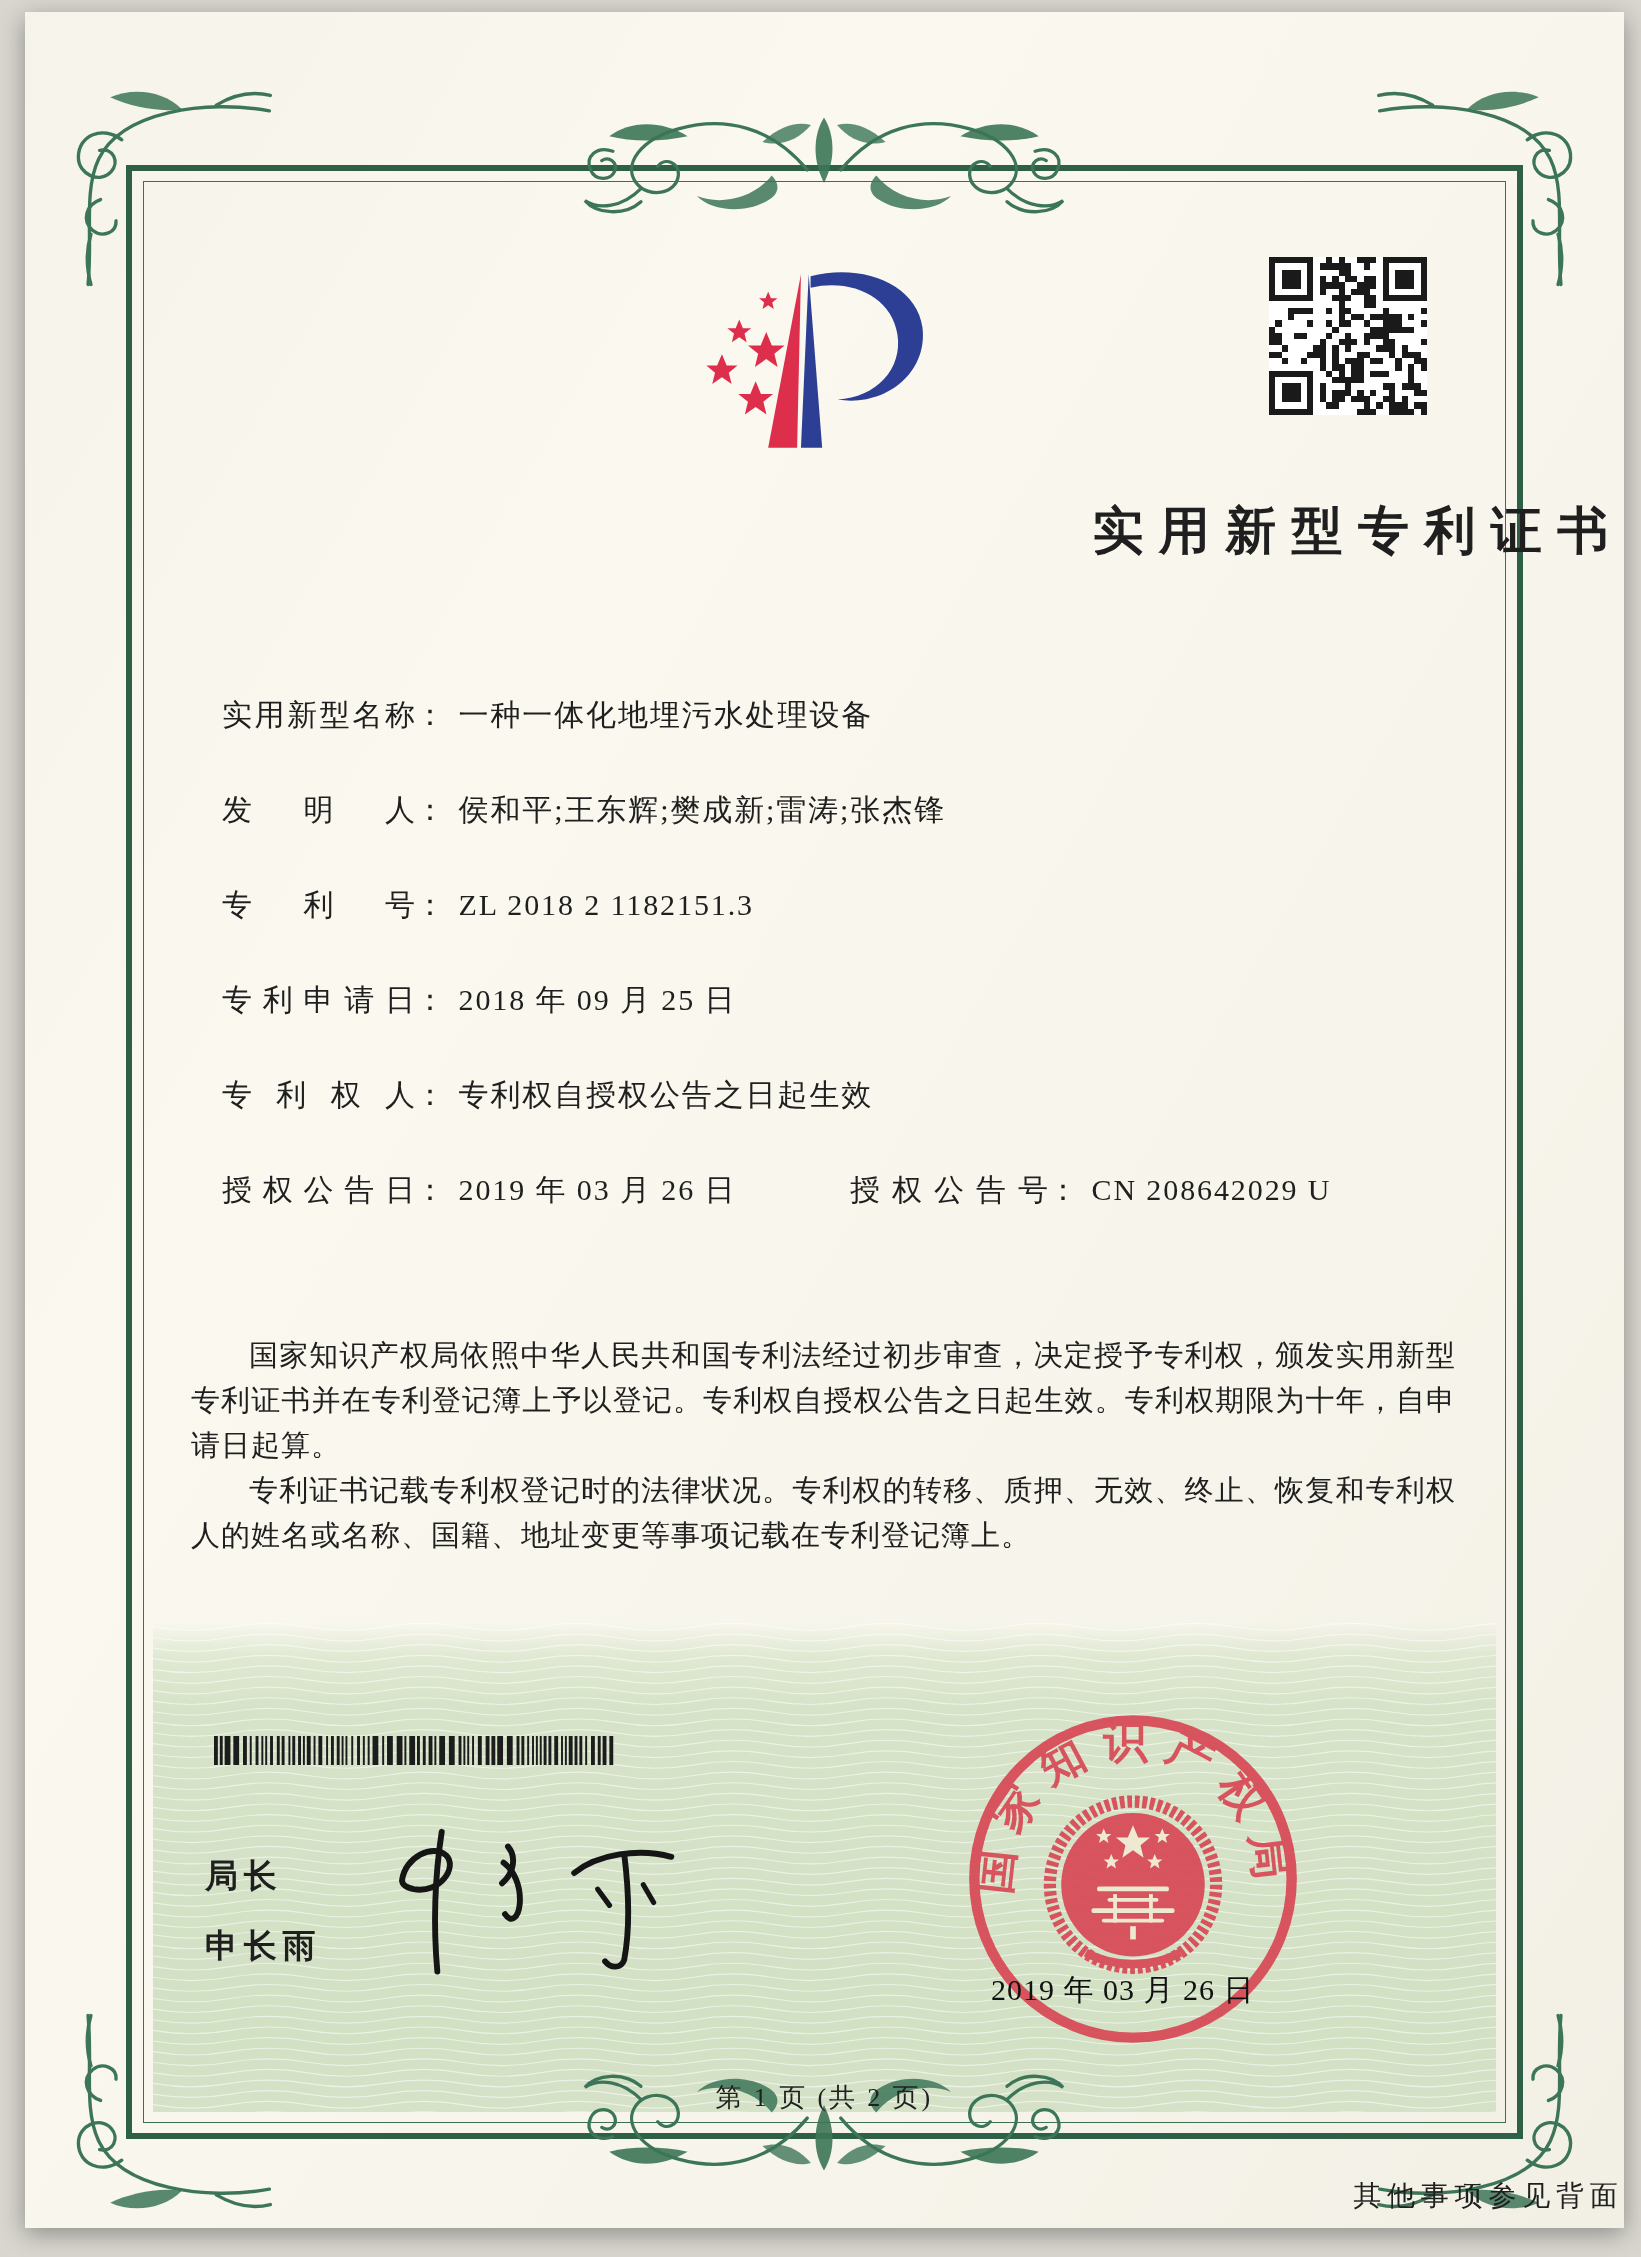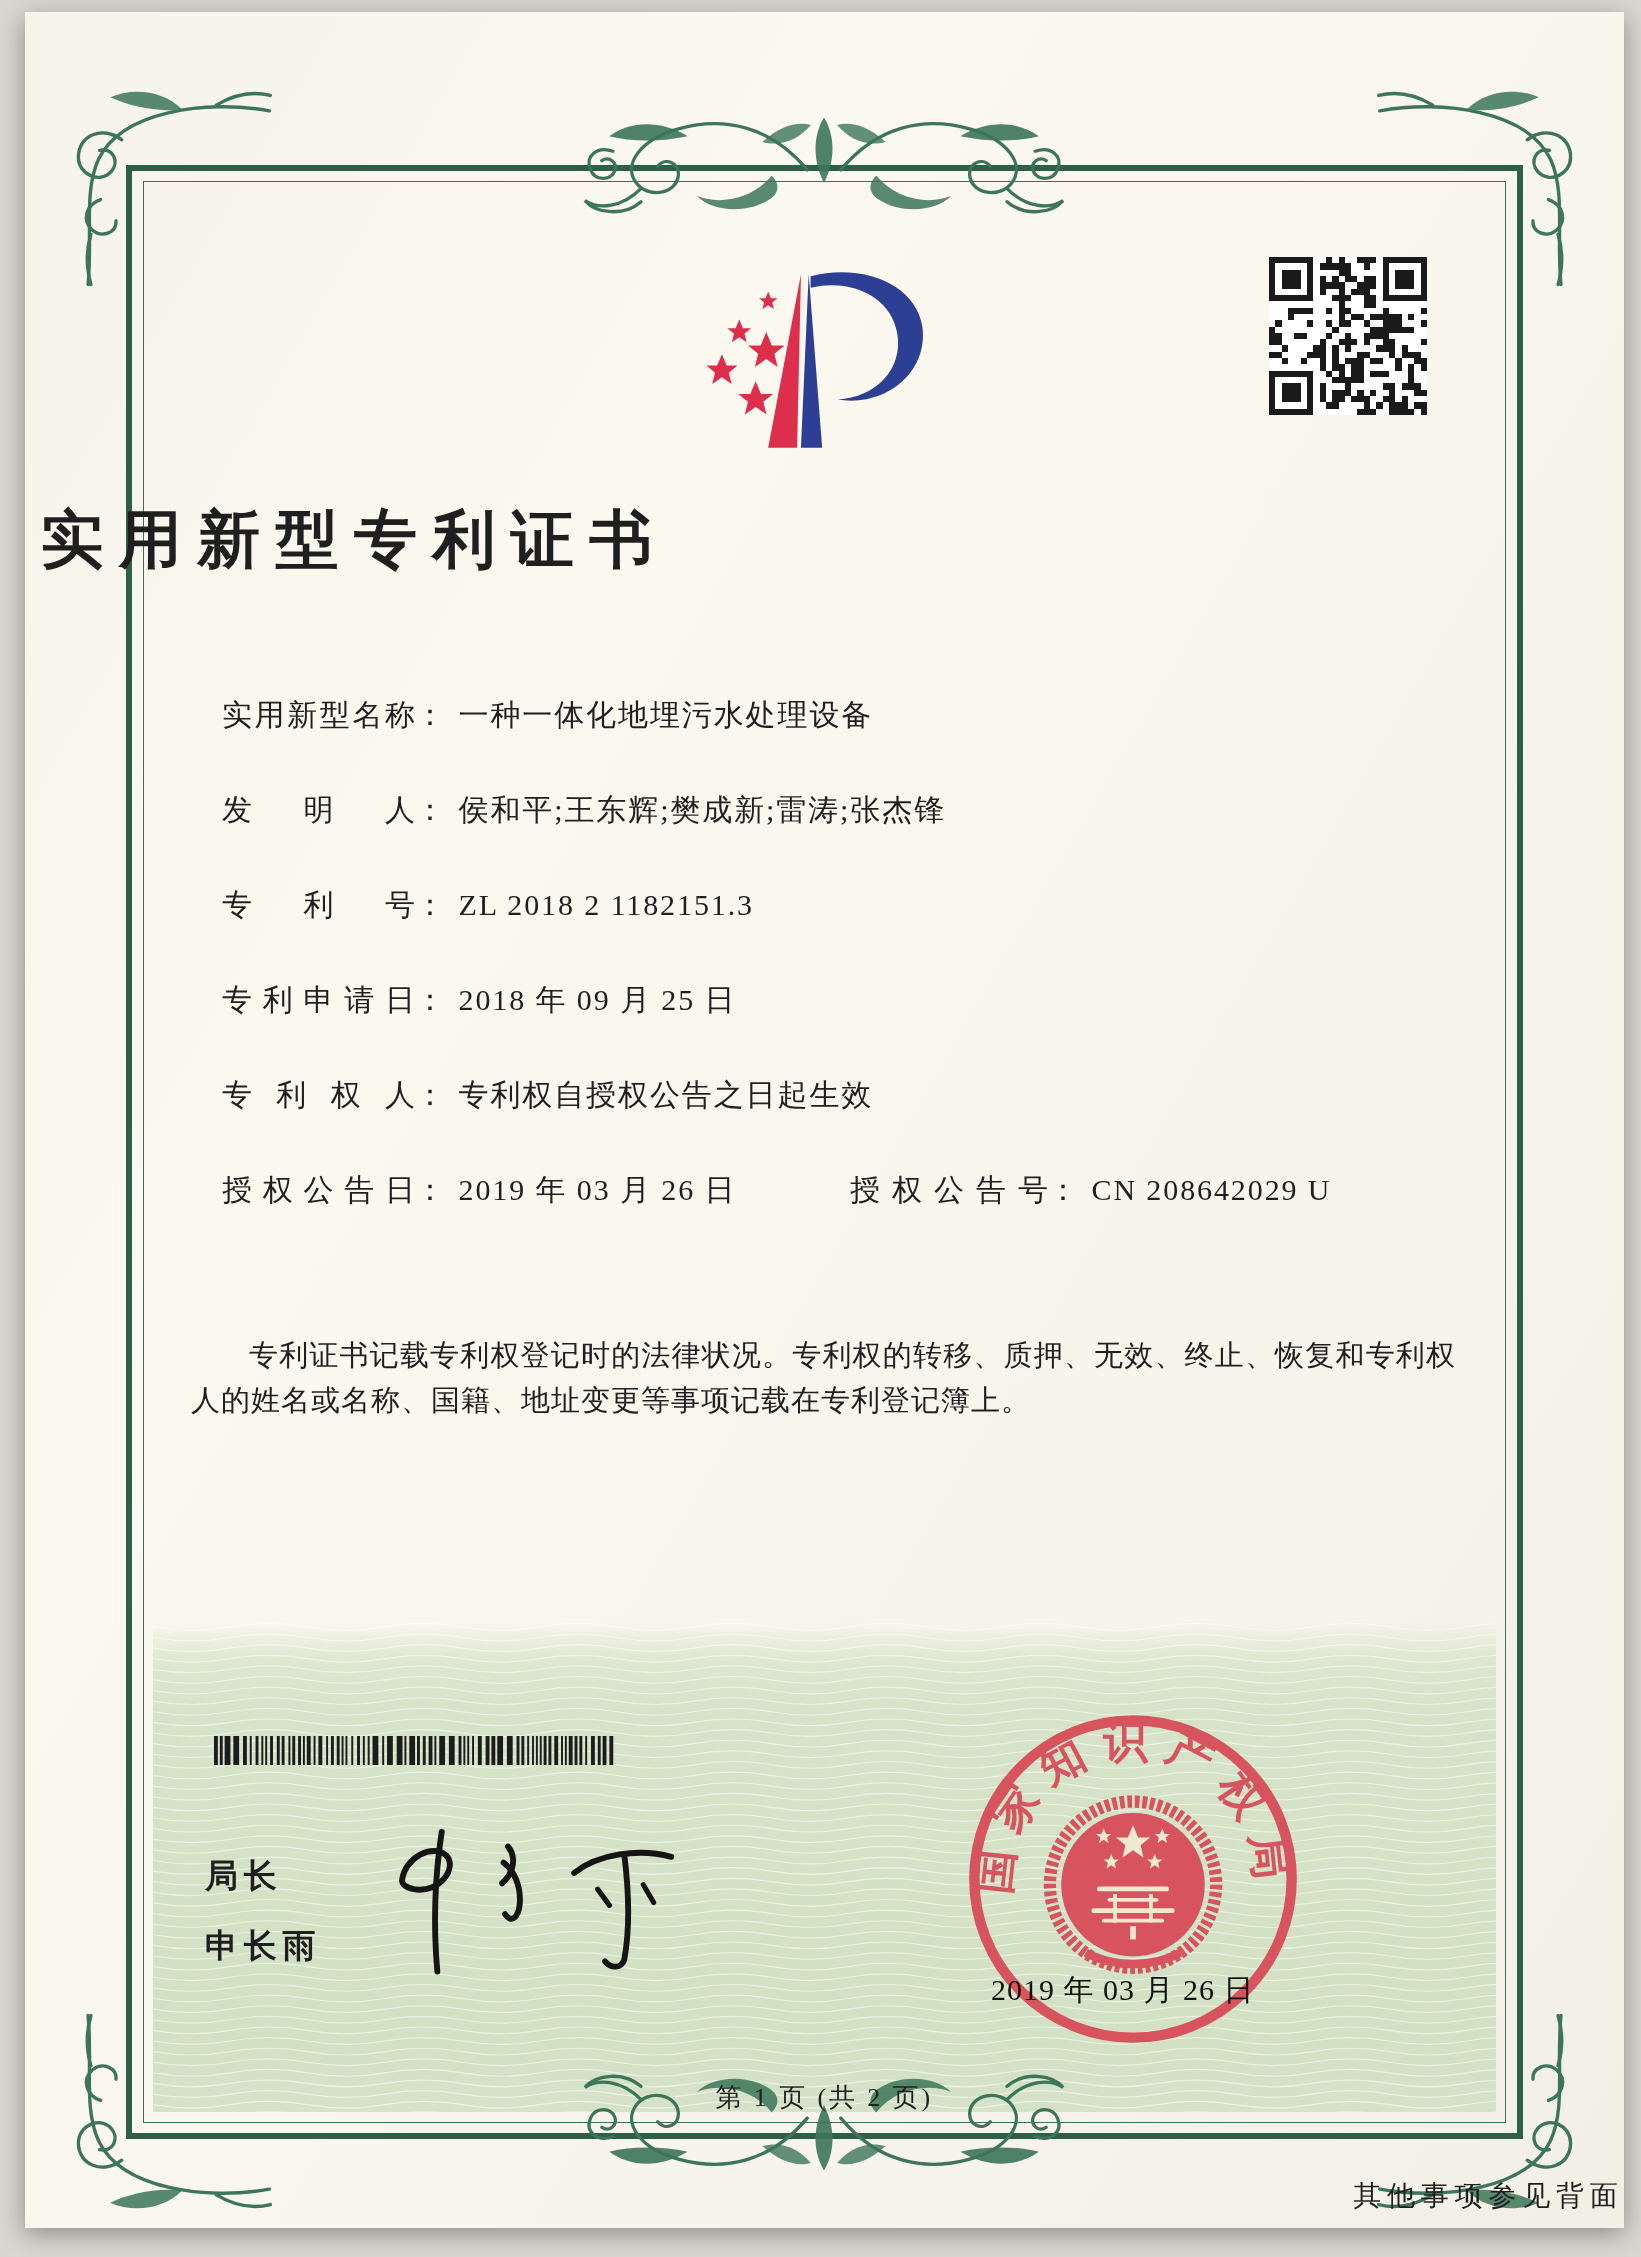--- a/index.html
+++ b/index.html
@@ -39,21 +39,21 @@
   .cert-no{
     position:absolute;left:153px;top:249px;
     font-size:30px;letter-spacing:4.8px;
   }
   .logo{position:absolute;left:668px;top:243px;width:241px;height:203px;}
   .qr{position:absolute;left:1244px;top:245px;width:158px;height:158px;background:#fff;}
   .qr svg{width:100%;height:100%;}
 
   .title{
     position:absolute;left:0;top:485px;width:100%;
-    text-align:left;font-size:63px;font-weight:700;
+    text-align:right;font-size:51px;font-weight:700;
     letter-spacing:15.4px;text-indent:15.4px;
   }
 
   .fields{position:absolute;left:183px;top:683px;width:1274px;margin-left:14px;}
   .frow{position:relative;height:39px;margin-bottom:56px;font-size:30px;white-space:nowrap;}
   .flabel{
     display:inline-block;width:193px;
     text-align:justify;text-align-last:justify;
     vertical-align:top;
   }
@@ -466,20 +466,21 @@
     </div>
     <div class="frow grant">
       <span class="flabel">授权公告日</span><span class="fcolon">：</span><span class="fvalue">2019 年 03 月 26 日</span>
       <span class="pair2">
         <span class="flabel">授权公告号</span><span class="fcolon">：</span><span class="fvalue">CN 208642029 U</span>
       </span>
     </div>
   </div>
 
   <div class="body-text">
+    <p>国家知识产权局依照中华人民共和国专利法经过初步审查，决定授予专利权，颁发实用新型专利证书并在专利登记簿上予以登记。专利权自授权公告之日起生效。专利权期限为十年，自申请日起算。</p>
     <p>专利证书记载专利权登记时的法律状况。专利权的转移、质押、无效、终止、恢复和专利权人的姓名或名称、国籍、地址变更等事项记载在专利登记簿上。</p>
   </div>
 
   <div class="barcode">
     <svg id="barSvg" viewBox="0 0 420 30" preserveAspectRatio="none">
         <rect x="0" y="0" width="4" height="30" fill="#1c1c1c"></rect>
         <rect x="6" y="0" width="3" height="30" fill="#1c1c1c"></rect>
         <rect x="11" y="0" width="6" height="30" fill="#1c1c1c"></rect>
         <rect x="20" y="0" width="6" height="30" fill="#1c1c1c"></rect>
         <rect x="30" y="0" width="4" height="30" fill="#1c1c1c"></rect>

